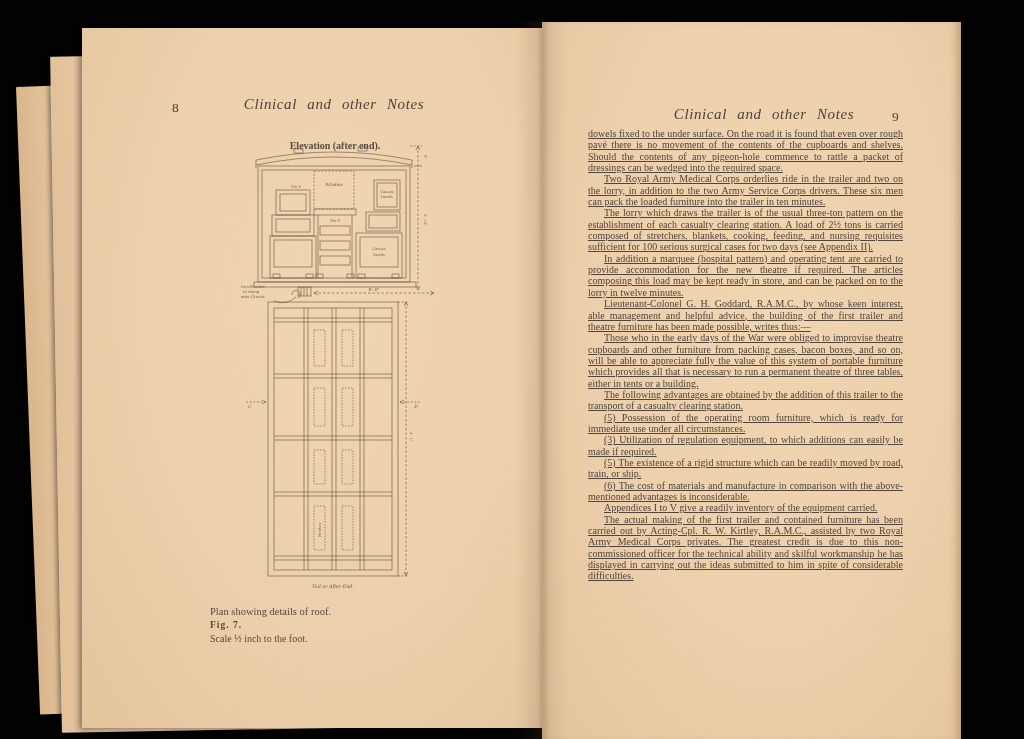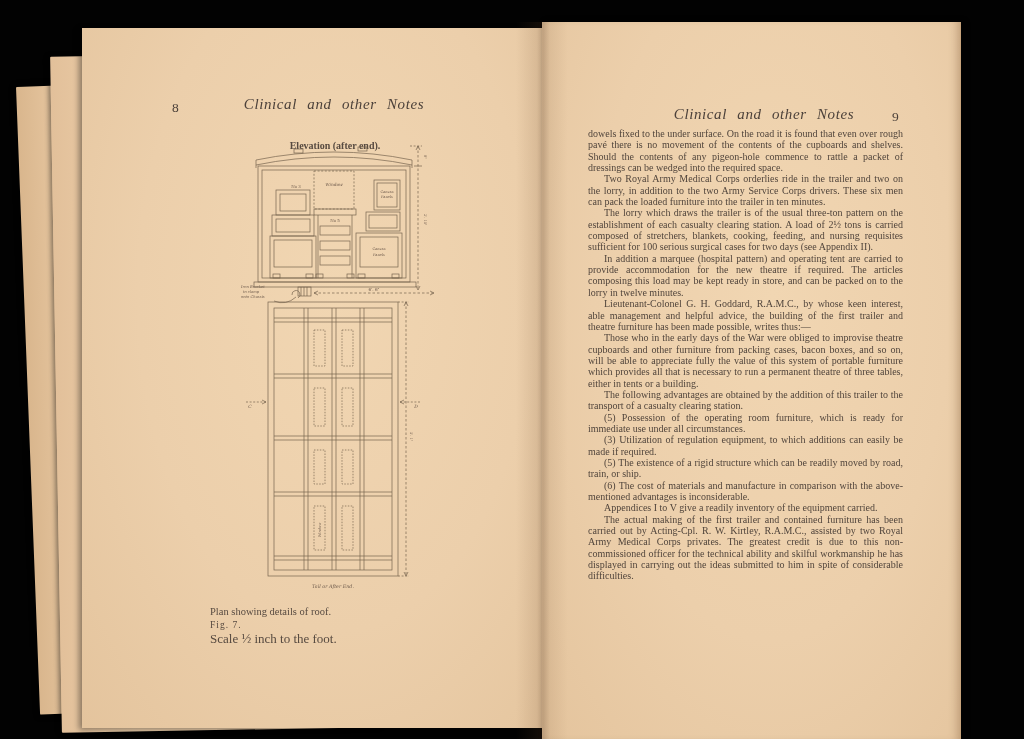--- a/index.html
+++ b/index.html
@@ -45,27 +45,27 @@
   .fig-caption-top{
     position:absolute;top:112px;left:253px;transform:translateX(-50%);
     font-size:10px;color:#574a40;white-space:nowrap;font-weight:bold;
   }
   .fig-svg{position:absolute;left:158px;top:112px;width:230px;height:480px;}
   .fig-caption-bottom{
     position:absolute;left:128px;top:577px;width:250px;text-align:left;
     color:#574a40;
   }
   .fig-caption-bottom .l1{font-size:10.5px;line-height:14px;}
-  .fig-caption-bottom .l2{font-size:9.5px;line-height:13px;letter-spacing:1px;}
-  .fig-caption-bottom .l3{font-size:13px;line-height:13px;}
+  .fig-caption-bottom .l2{font-size:9.5px;line-height:13px;letter-spacing:1px;font-weight:bold;}
+  .fig-caption-bottom .l3{font-size:10px;line-height:13px;}
   .body-col{
     position:absolute;left:46px;top:106px;width:315px;
     font-size:10px;line-height:11.35px;text-align:justify;color:#51453c;
   }
-  .body-col p{margin:0;text-indent:16px;}
+  .body-col p{margin:0;text-indent:16px;text-decoration:underline;}
   .body-col p.first{text-indent:0;}
   svg text{font-family:"DejaVu Serif", serif;fill:#6b584a;stroke:none;}
   .lbl-it{font-style:italic;}
 </style>
 </head>
 <body>
 
 <div style="position:absolute;inset:0;">
   <div class="sheet sheet-a"></div>
   <div class="sheet sheet-b"></div>

